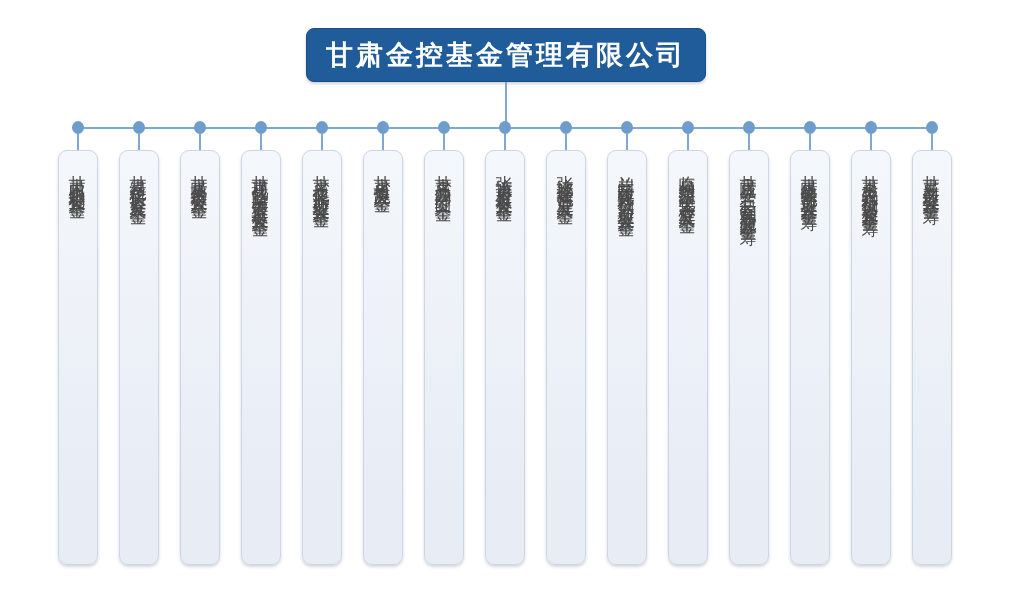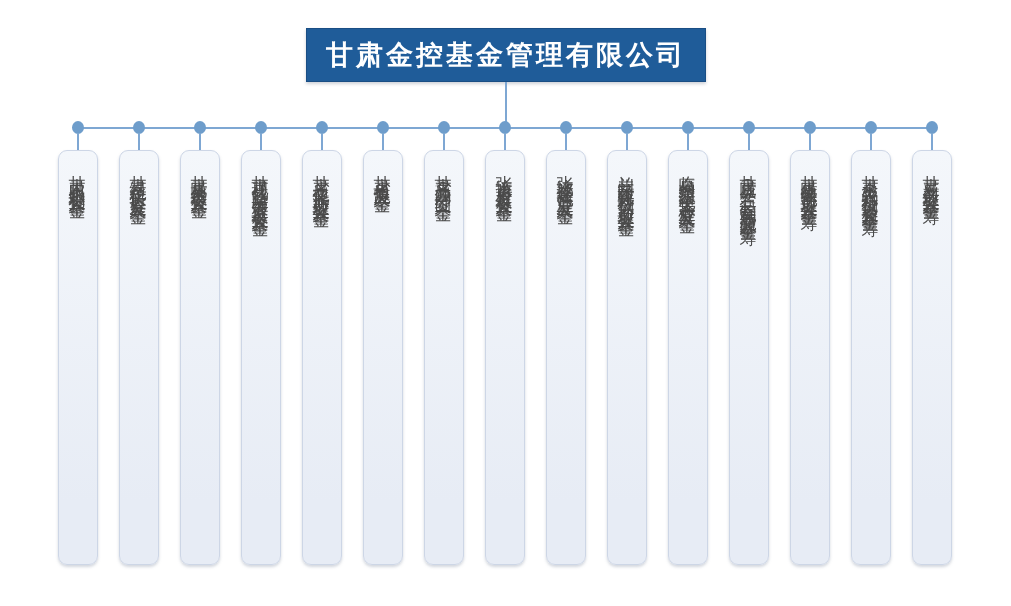--- a/index.html
+++ b/index.html
@@ -17,21 +17,21 @@
 
   
   .root-box {
     position: absolute;
     left: 306px;
     top: 28px;
     width: 400px;
     height: 54px;
     background: var(--root-fill, #1f5c99);
     border: 1px solid var(--root-border, #1a4e84);
-    border-radius: 0;
+    border-radius: 8px;
     display: flex;
     align-items: center;
     justify-content: center;
     box-shadow: 0 2px 3px rgba(100,110,130,.30);
   }
   .root-box .root-title {
     color: var(--root-text, #ffffff);
     font-size: 27px;
     font-weight: 700;
     letter-spacing: 3px;

